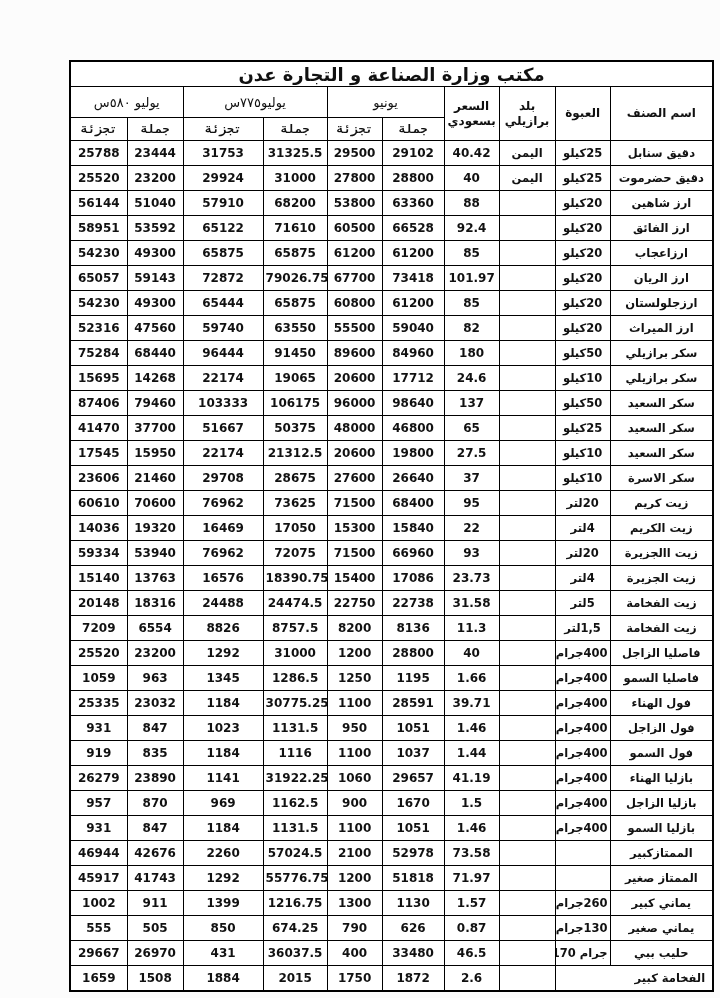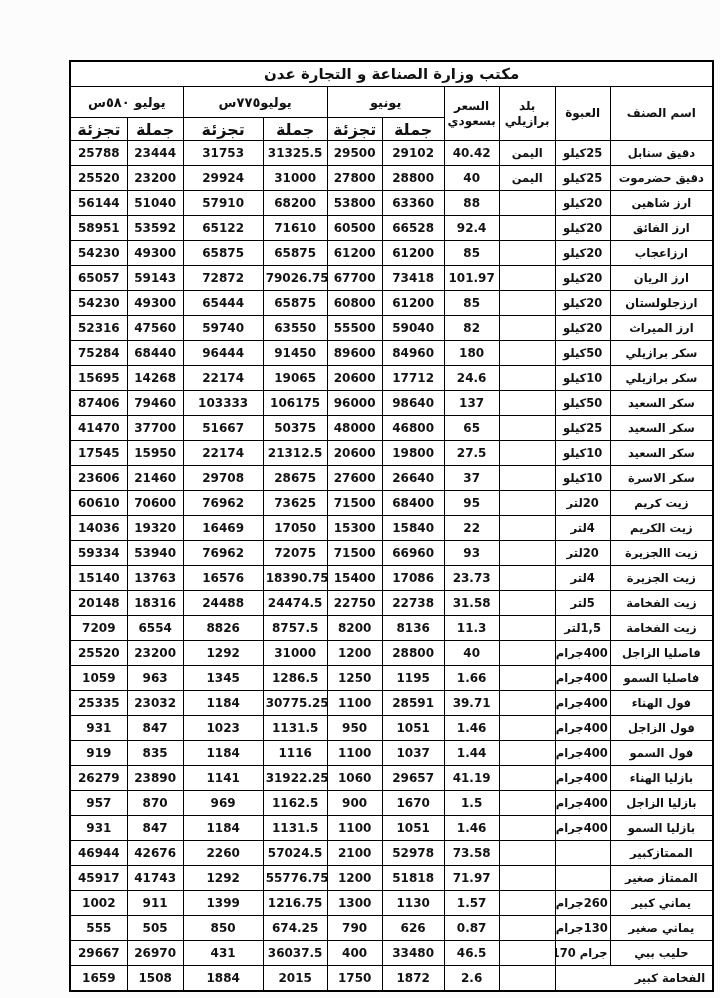--- a/index.html
+++ b/index.html
@@ -23,29 +23,29 @@
     border:1.5px solid #000;
     padding:0 2px;
     overflow:hidden;
     white-space:nowrap;
     text-align:center;
     vertical-align:middle;
   }
   table{border:2px solid #000;}
   .title-cell{
     height:24px;
-    font-size:15px;font-weight:700;
+    font-size:18px;font-weight:700;
   }
   .group-th{
     height:30px;
-    font-size:13px;font-weight:700;
+    font-size:13px;font-weight:400;
   }
   .sub-th{
     height:22px;
-    font-size:16px;font-weight:700;
+    font-size:12px;font-weight:700;font-family:Liberation Mono, monospace;
   }
   .col-th{
     font-size:12px;font-weight:700;
     white-space:normal;
     line-height:1.25;
   }
   td{
     height:24px;
     font-size:12px;font-weight:700;
   }

